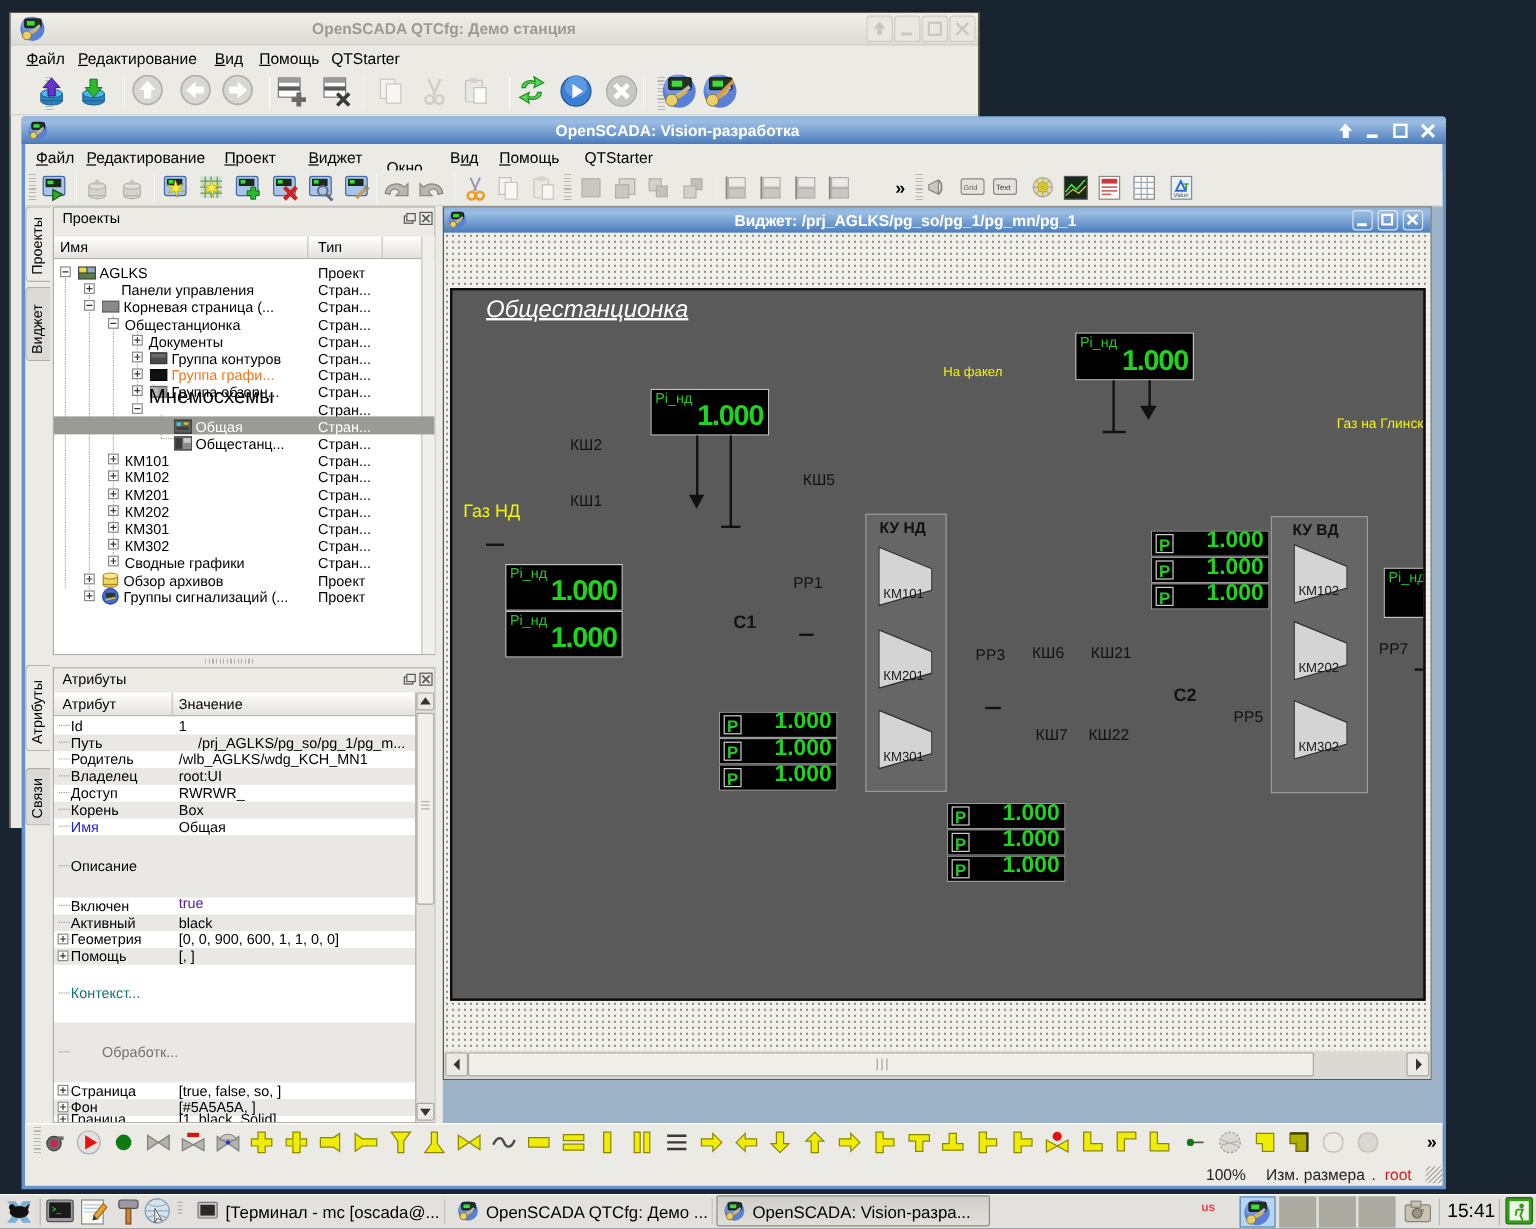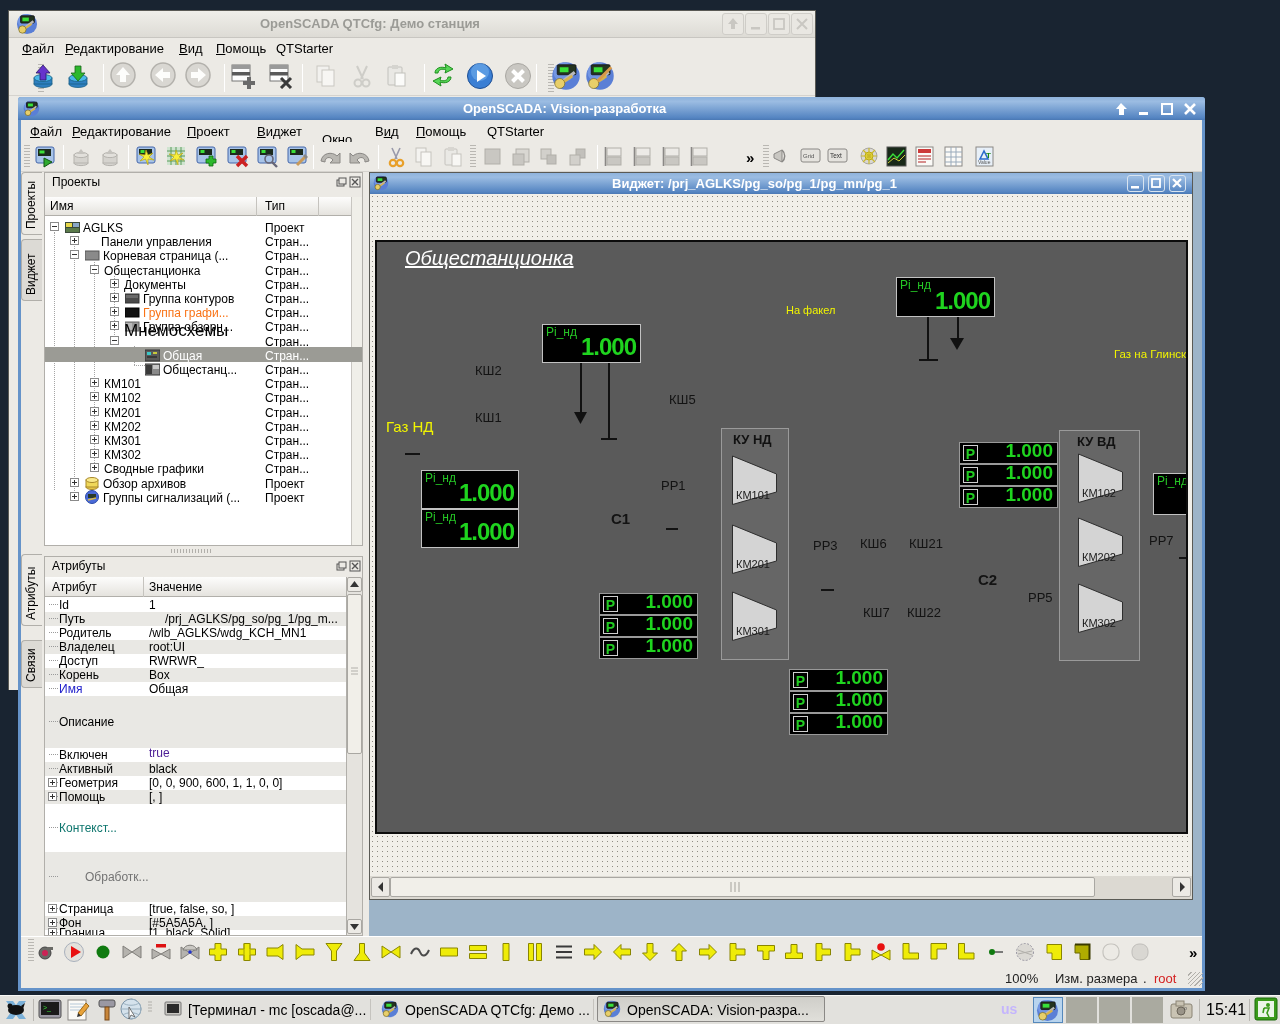--- a/index.html
+++ b/index.html
@@ -974,21 +974,21 @@
 <svg style="position:absolute;left:603px;top:1000px;" width="18" height="18" viewBox="0 0 18 18">
     <circle cx="9.0" cy="9.0" r="8.25" fill="#5a7fd6"></circle>
     <circle cx="7.5" cy="6.75" r="6.0" fill="#7396e2"></circle>
     <rect x="3.75" y="2.25" width="11.25" height="6.0" rx="1" fill="#24331f" stroke="#111" stroke-width="0.8"></rect>
     <rect x="5.25" y="3.75" width="5.25" height="3.0" fill="#39e039"></rect>
     <line x1="5.25" y1="13.5" x2="14.25" y2="6.75" stroke="#b9b9b9" stroke-width="1.9500000000000002"></line>
     <line x1="3.75" y1="15.0" x2="12.75" y2="9.0" stroke="#d8b34c" stroke-width="1.6500000000000001"></line>
     <circle cx="5.25" cy="13.5" r="3.0" fill="#e8cf6a" stroke="#7a6a20" stroke-width="0.7"></circle>
   </svg>
 <div style="position:absolute;left:627px;top:1002px;white-space:nowrap;font-size:14px;color:#000;">OpenSCADA: Vision-разра...</div>
-<div style="position:absolute;left:1001px;top:1001px;white-space:nowrap;font-size:14px;font-weight:bold;color:#c4b5fd;">us</div>
+<div style="position:absolute;left:1001px;top:1001px;white-space:nowrap;font-size:10px;font-weight:bold;color:#ef4444;">us</div>
 <div style="position:absolute;left:1033px;top:997px;width:30px;height:26px;background:#b8d4ee;border:1px solid #5588bb;"></div>
 <svg style="position:absolute;left:1036px;top:999px;" width="23" height="23" viewBox="0 0 23 23">
     <circle cx="11.5" cy="11.5" r="10.541666666666668" fill="#5a7fd6"></circle>
     <circle cx="9.583333333333334" cy="8.625" r="7.666666666666667" fill="#7396e2"></circle>
     <rect x="4.791666666666667" y="2.875" width="14.375" height="7.666666666666667" rx="1" fill="#24331f" stroke="#111" stroke-width="0.8"></rect>
     <rect x="6.708333333333334" y="4.791666666666667" width="6.708333333333334" height="3.8333333333333335" fill="#39e039"></rect>
     <line x1="6.708333333333334" y1="17.25" x2="18.208333333333336" y2="8.625" stroke="#b9b9b9" stroke-width="2.4916666666666667"></line>
     <line x1="4.791666666666667" y1="19.166666666666668" x2="16.291666666666668" y2="11.5" stroke="#d8b34c" stroke-width="2.1083333333333334"></line>
     <circle cx="6.708333333333334" cy="17.25" r="3.8333333333333335" fill="#e8cf6a" stroke="#7a6a20" stroke-width="0.7"></circle>
   </svg>

